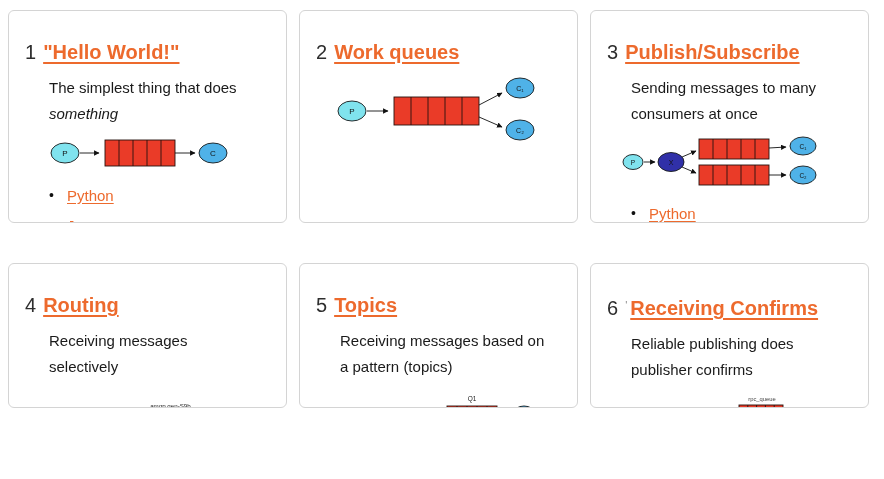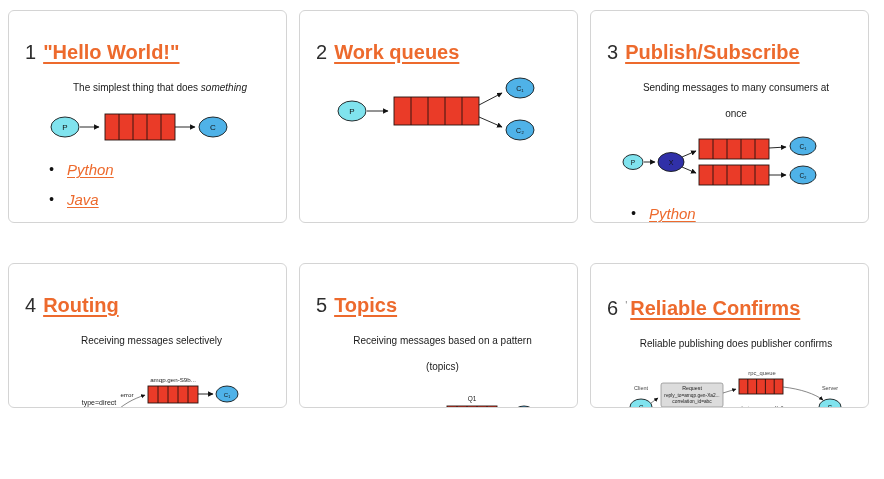--- a/index.html
+++ b/index.html
@@ -18,25 +18,25 @@
   }
   .row1{height:213px;}
   .row2{height:145px;}
   .head{margin:30px 0 0 16px;font-size:20px;line-height:22px;white-space:nowrap;}
   .num{color:#2e2e2e;margin-right:7px;font-weight:400;}
   .mark{color:#8a8a8a;font-size:11px;vertical-align:6px;margin:0 3px 0 0;}
   .title{
     color:#ed6a2d;font-weight:700;text-decoration:underline;
     text-decoration-thickness:2px;text-underline-offset:3px;cursor:pointer;
   }
-  .desc{margin:12px 0 0 40px;font-size:10px;line-height:26px;color:#1a1a1a;text-align:center;}
+  .desc{margin:12px 0 0 40px;font-size:15px;line-height:26px;color:#1a1a1a;}
   .desc em{font-style:italic;}
   .ilink{color:#ed6a2d;text-decoration:underline;text-underline-offset:2px;cursor:pointer;}
   ul.langs{list-style:none;margin:14px 0 0 0;padding:0 0 0 40px;}
-  ul.langs li{font-size:15px;margin-bottom:13px;position:relative;padding-left:18px;font-style:italic;}
+  ul.langs li{font-size:15px;margin-bottom:13px;position:relative;padding-left:18px;}
   ul.langs li::before{content:"•";position:absolute;left:0;top:0;color:#111;font-size:14px;}
   ul.langs a{color:#ed6a2d;text-decoration:underline;text-underline-offset:2px;cursor:pointer;}
   svg{display:block;}
   svg text{fill:#111;}
   .fill-p{fill:#80e3ee;stroke:#15181a;stroke-width:0.9;}
   .fill-c{fill:#4fb2e8;stroke:#15181a;stroke-width:0.9;}
   .fill-x{fill:#3030a8;stroke:#15181a;stroke-width:0.9;}
   .queue{fill:#ea3b28;stroke:#27120e;stroke-width:0.9;}
   .qline{stroke:#27120e;stroke-width:0.9;}
   .wire{stroke:#111;stroke-width:0.9;fill:none;}
@@ -229,21 +229,21 @@
       <line class="wire" x1="163" y1="64" x2="176" y2="64" marker-end="url(#arr)"></line>
       <ellipse class="fill-c" cx="190" cy="32" rx="11" ry="8"></ellipse>
       <text x="190" y="35" font-size="6" text-anchor="middle">C₁</text>
       <ellipse class="fill-c" cx="190" cy="64" rx="11" ry="8"></ellipse>
       <text x="190" y="67" font-size="6" text-anchor="middle">C₂</text>
     </svg>
   </div>
 
   <div class="card row2">
     <div class="head">
-      <span class="num">6</span><span class="mark">'</span><a class="title">Reliable Confirms</a>
+      <span class="num">6</span><span class="mark">'</span><a class="title">Receiving Confirms</a>
     </div>
     <div class="desc" style="width:210px">
       <span>Reliable publishing does publisher confirms</span>
     </div>
     <svg class="d6" width="230" height="72">
       <text class="lbl-grey" x="16" y="27" font-size="5.5" text-anchor="middle">Client</text>
       <ellipse class="fill-p" cx="16" cy="44" rx="11" ry="8"></ellipse>
       <text x="16" y="47" font-size="6.5" text-anchor="middle">C</text>
       <path class="wire-thin" d="M26,40 L33,35" marker-end="url(#arr)"></path>
       <rect class="gbox" x="36" y="20" width="62" height="24" rx="2"></rect>

